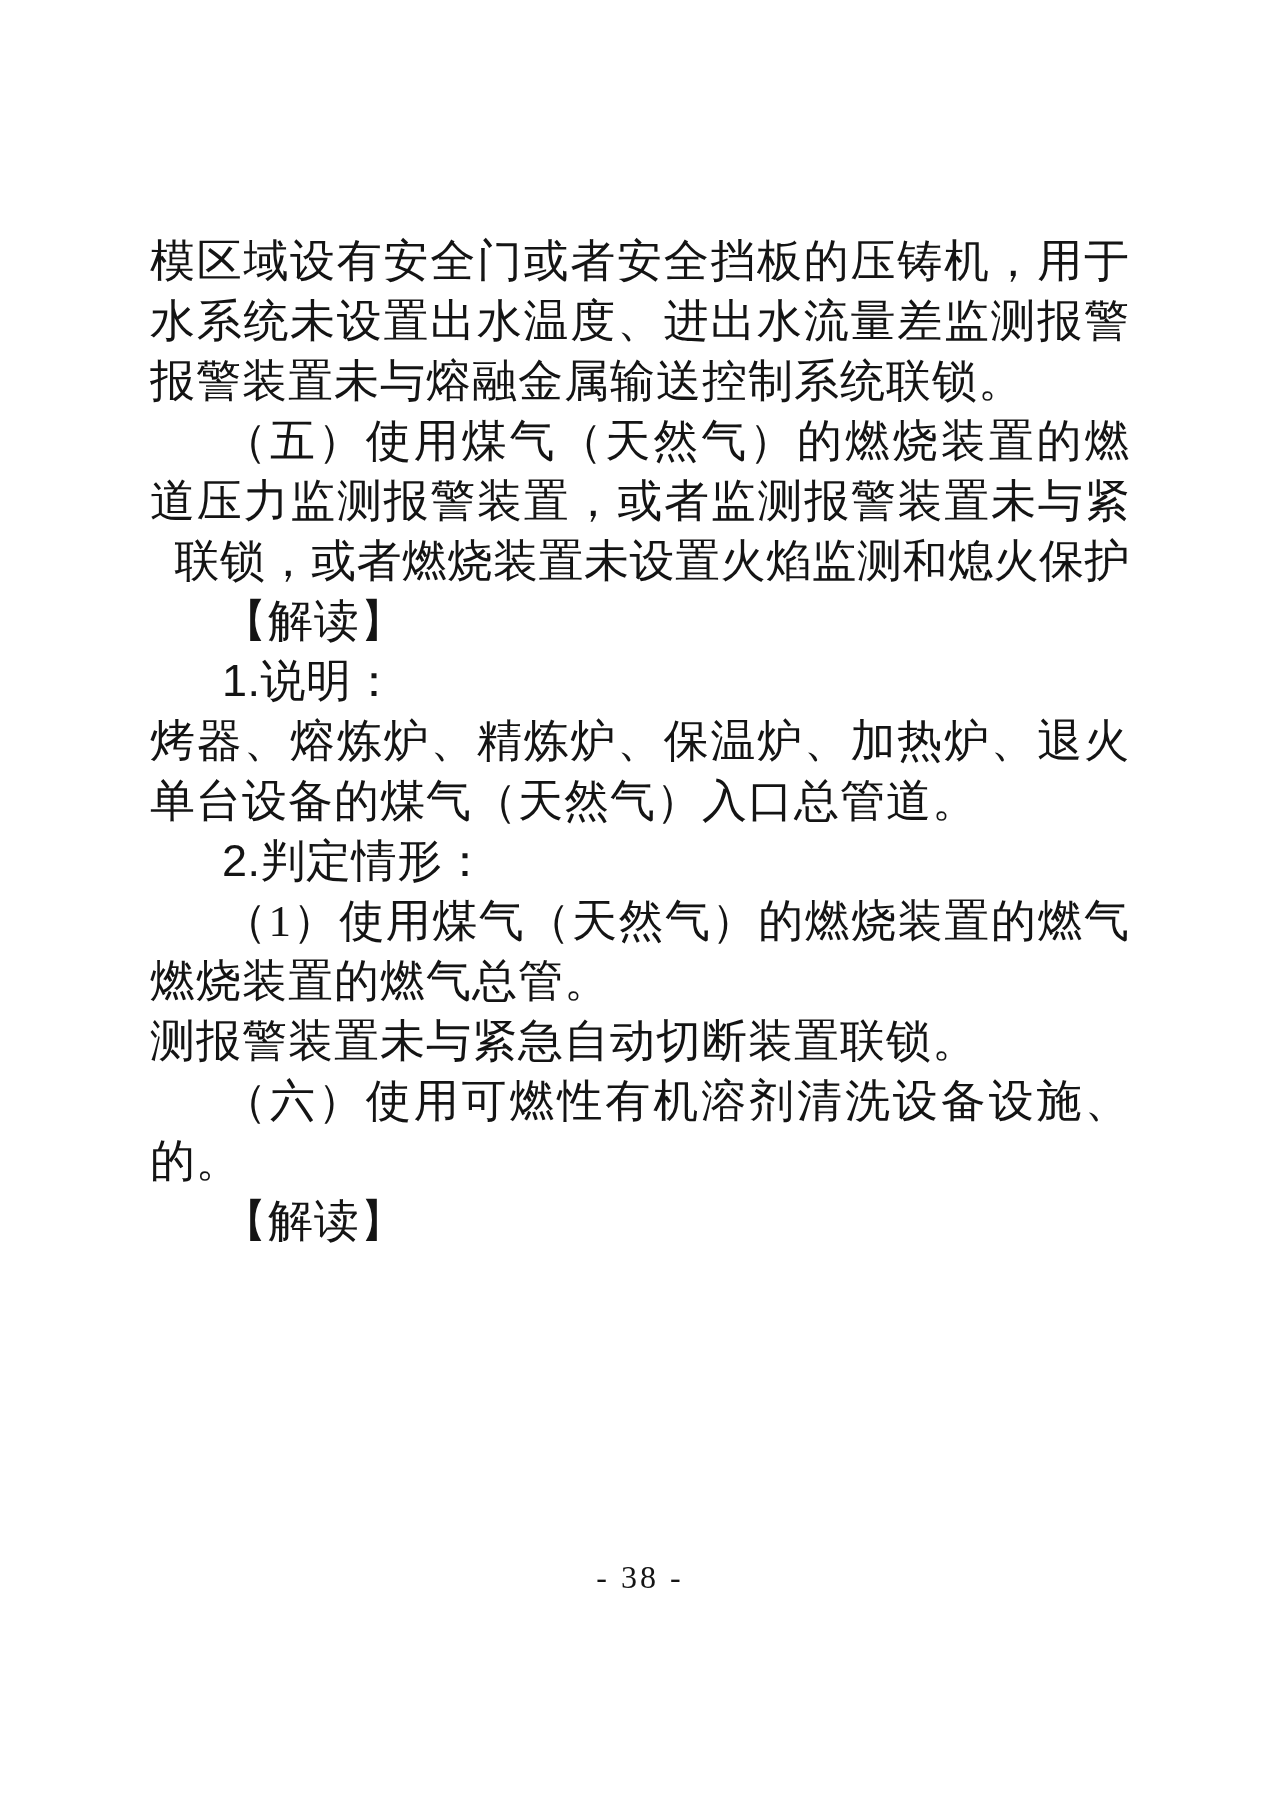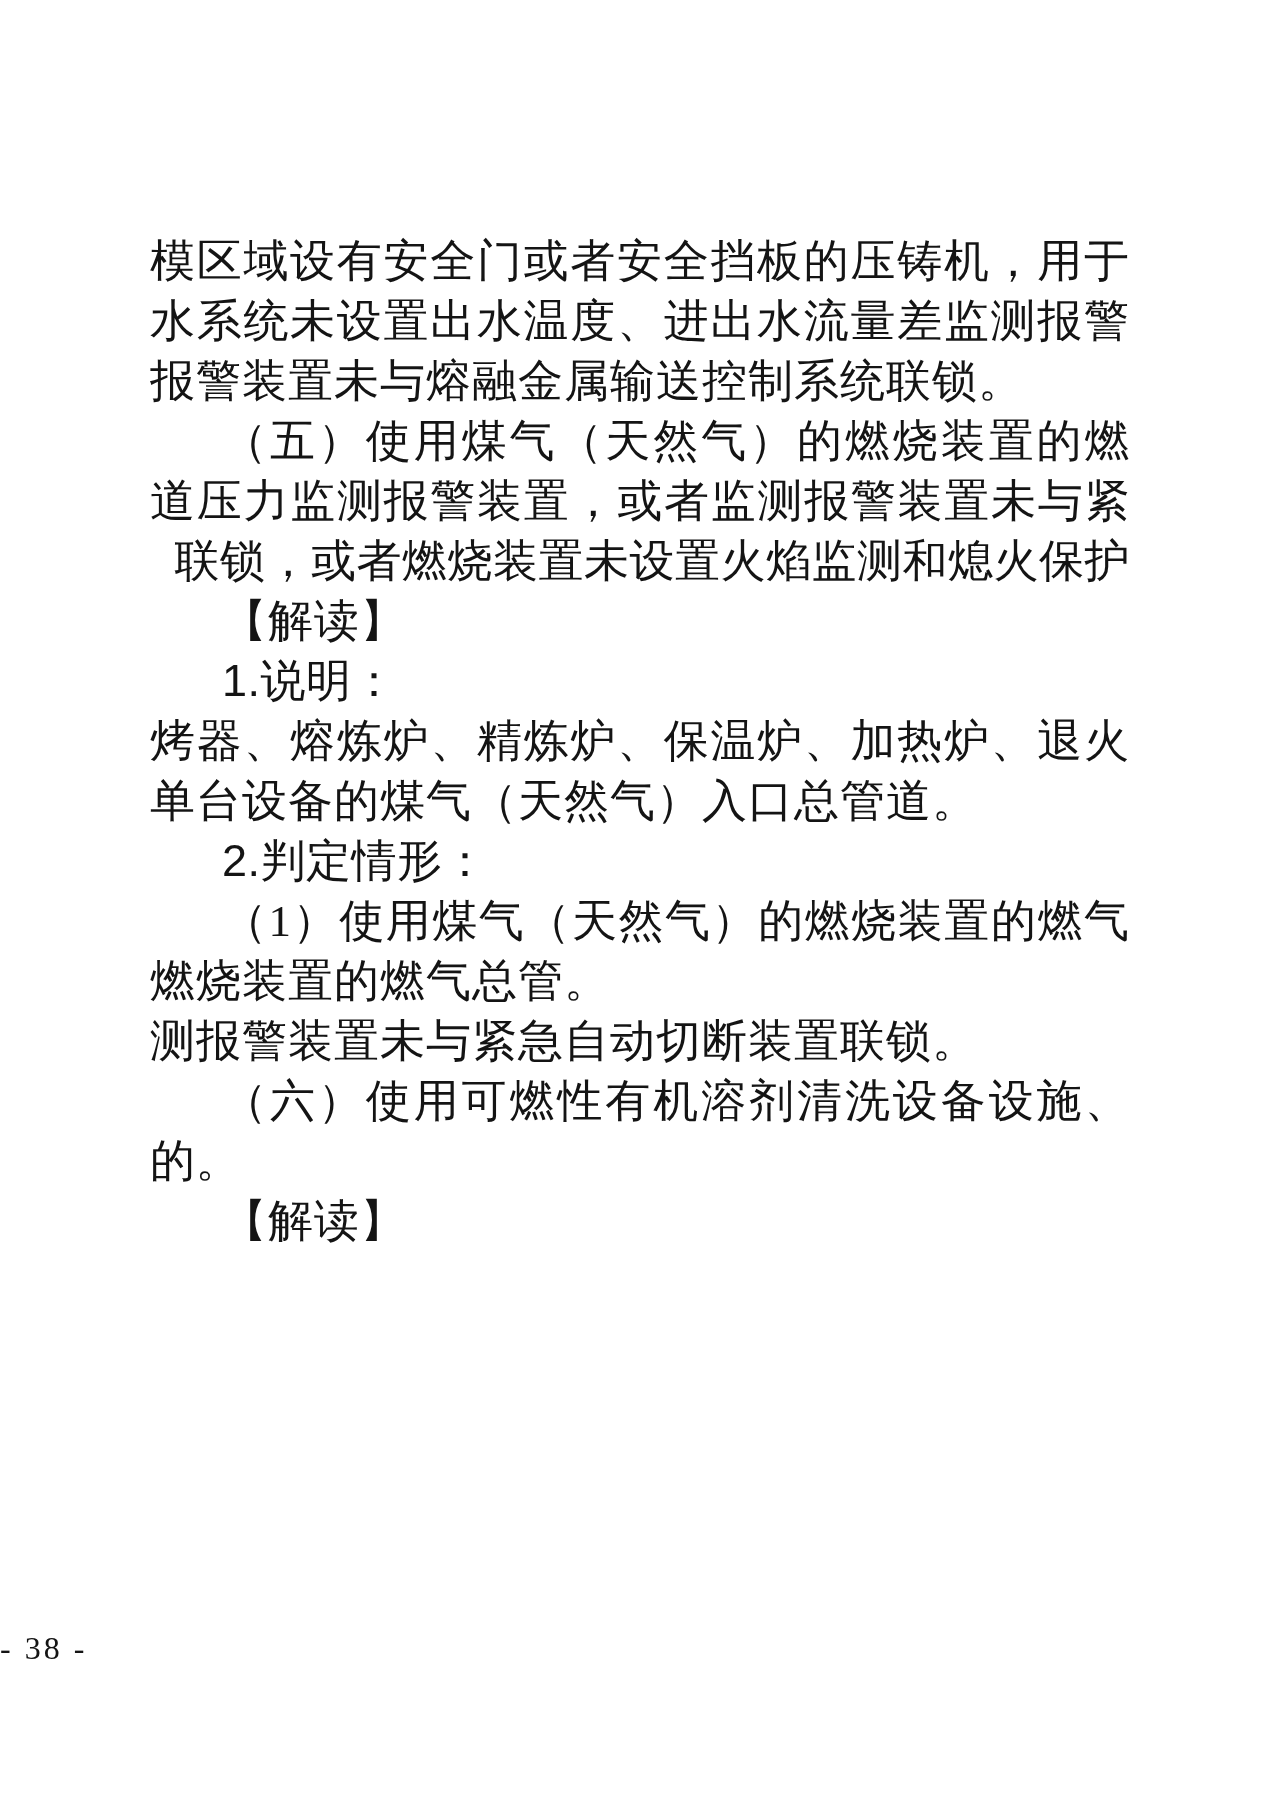--- a/index.html
+++ b/index.html
@@ -41,25 +41,26 @@
   .line.first.indented {
     text-indent: 72px;
   }
   .para.bold .line {
     font-family: "Liberation Sans", sans-serif;
     font-weight: 400;
     letter-spacing: 0.5px;
   }
   .page-number {
     position: absolute;
-    top: 1624px;
+    top: 1553px;
     left: 0;
     width: 100%;
     height: 48px;
     line-height: 48px;
+    text-align: center;
     font-size: 32px;
     letter-spacing: 3px;
     color: #141414;
   }
 </style>
 </head>
 <body>
 
 <div class="page">
   <div class="text-block" id="text-block">

